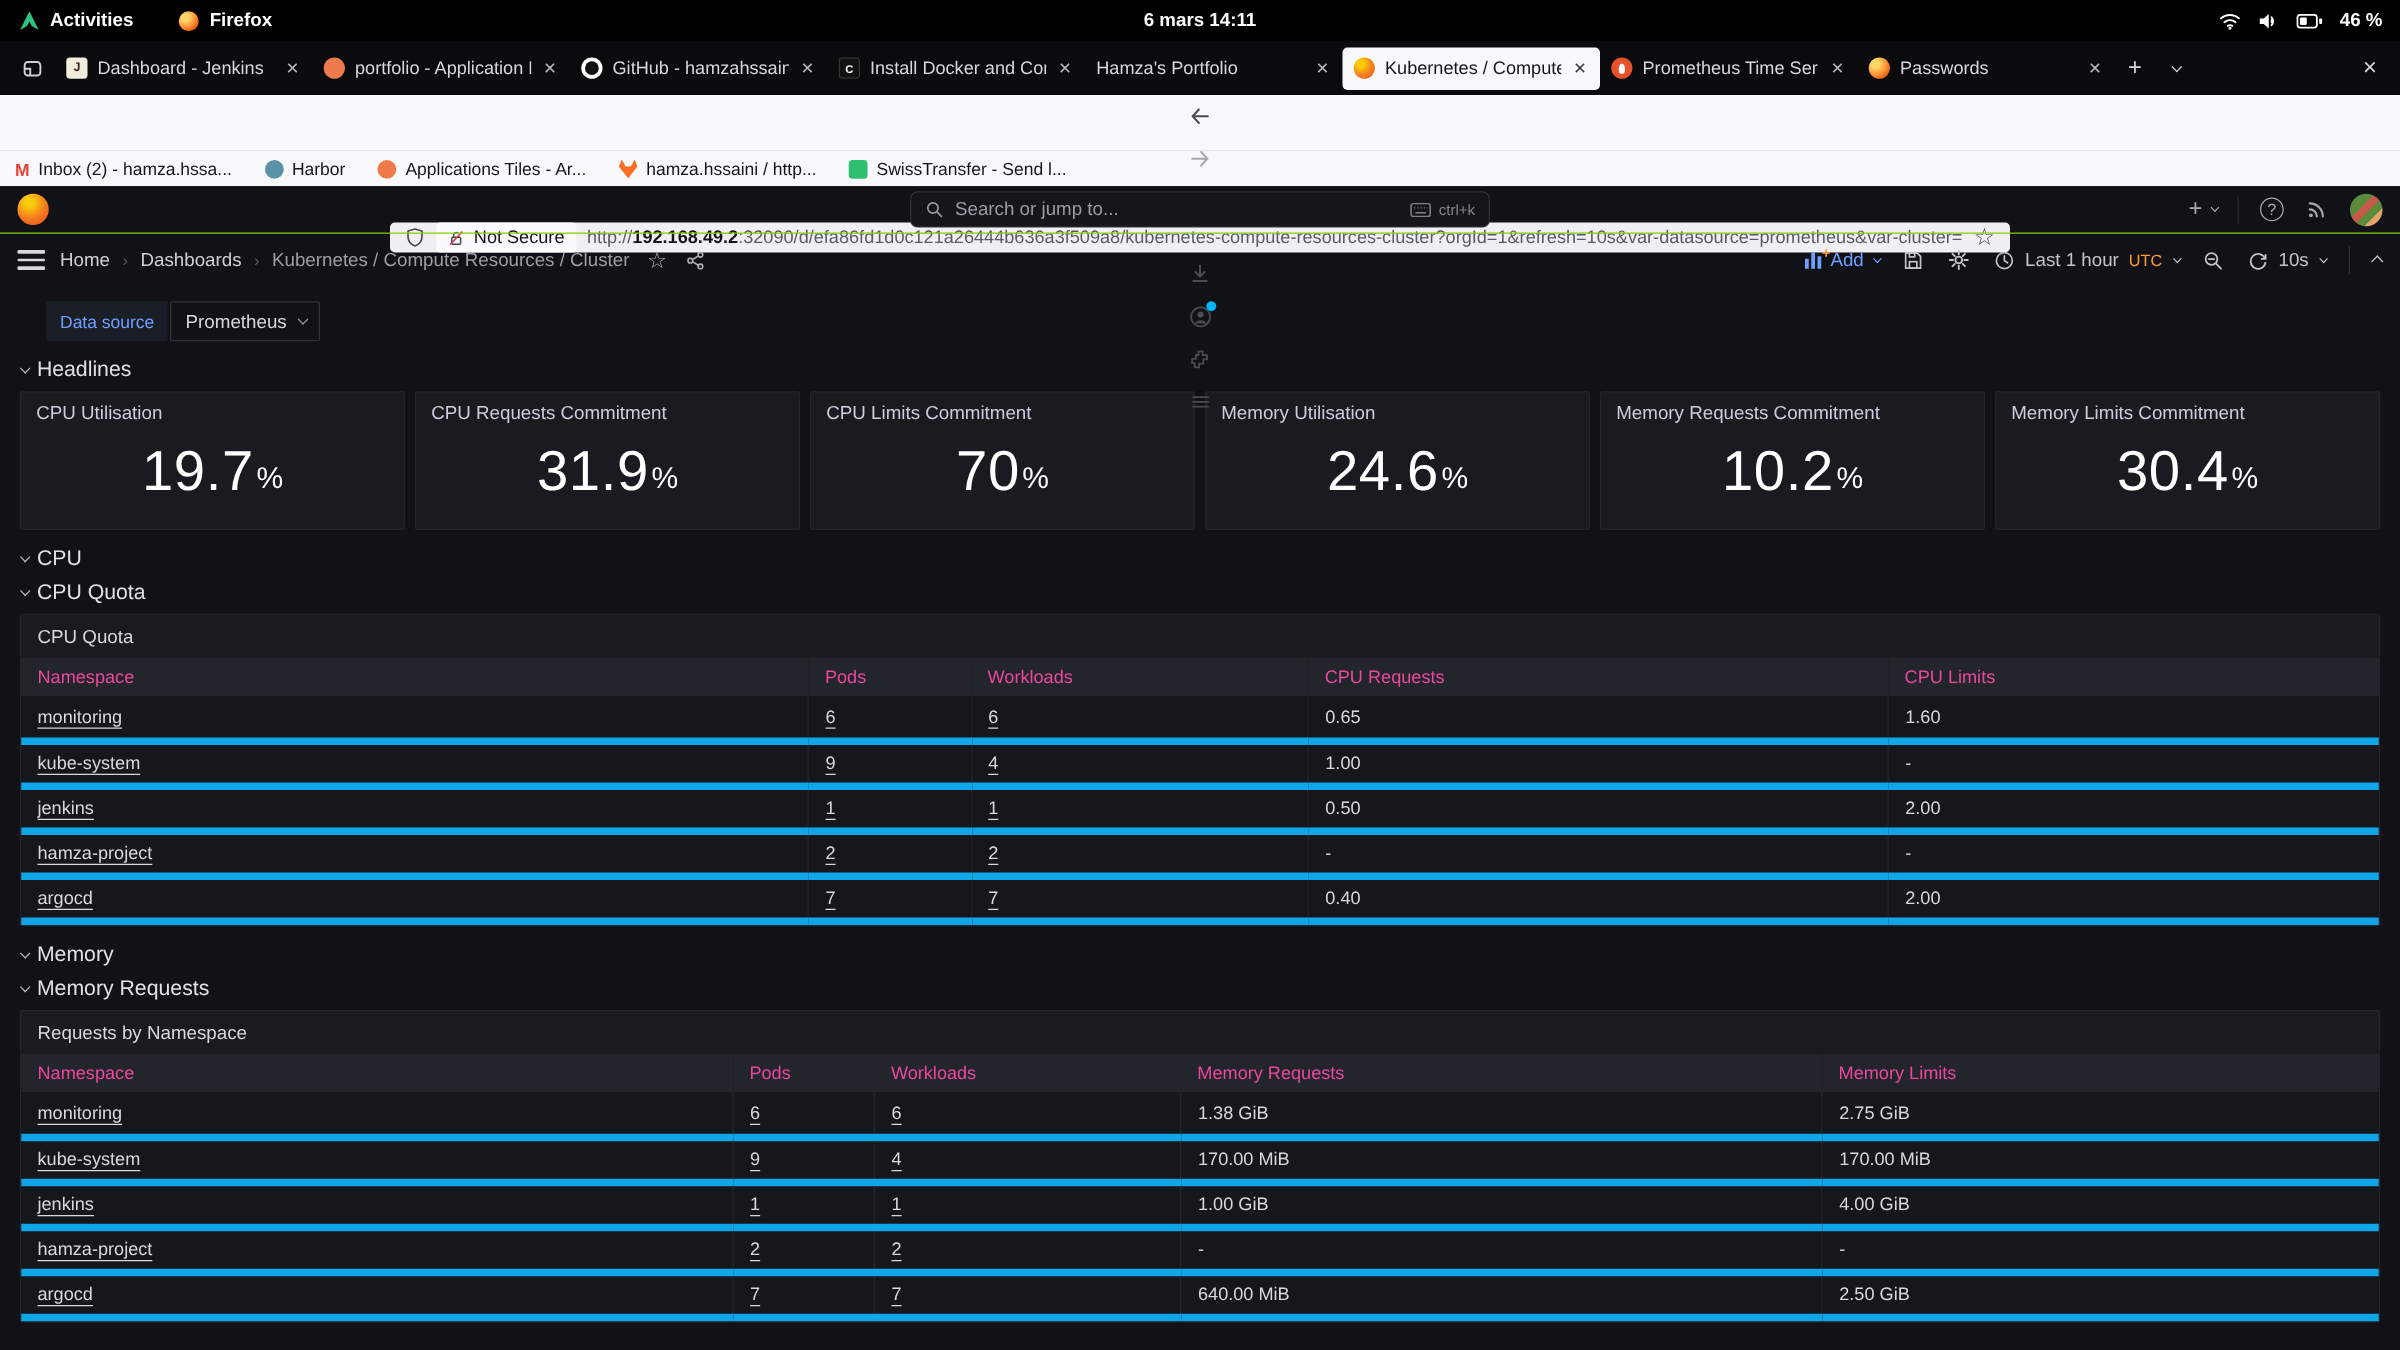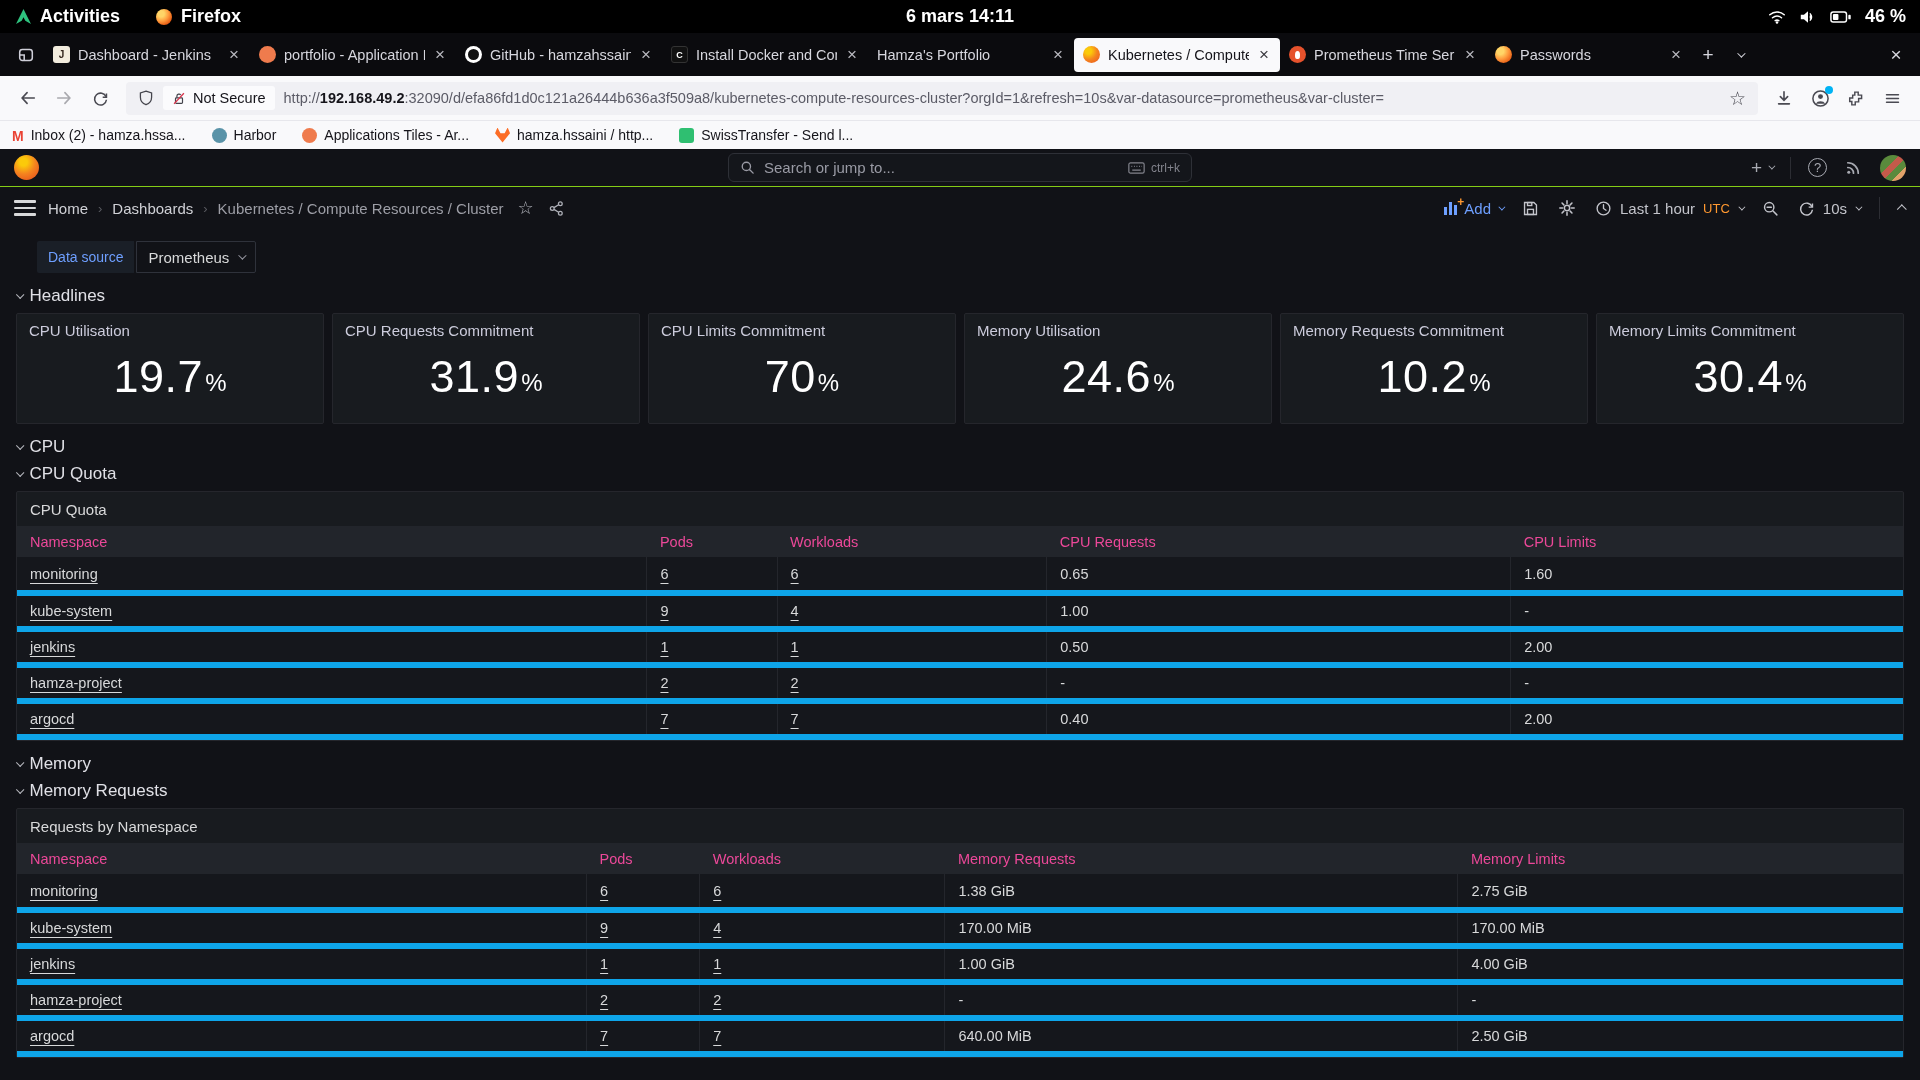--- a/index.html
+++ b/index.html
@@ -1,21 +1,21 @@
 <!DOCTYPE html>
 <html><head>
 <meta charset="utf-8">
 <style>
   * { box-sizing: border-box; margin: 0; padding: 0; }
   html,body { width:1920px; height:1080px; overflow:hidden; background:#111217;
     font-family:"Liberation Sans", sans-serif; }
 
   
   .sysbar { height:33px; background:#000; color:#fff; display:flex; align-items:center;
-    position:relative; font-size:18px; font-weight:bold; }
+    position:relative; font-size:15px; font-weight:bold; }
   .sys-left { display:flex; align-items:center; gap:36px; padding-left:16px; }
   .sys-item { display:flex; align-items:center; gap:9px; }
   .activities-glyph { width:15px; height:15px; background:#2ec27e;
     clip-path:polygon(50% 0, 100% 100%, 62% 78%, 50% 55%, 38% 78%, 0 100%); display:inline-block; }
   .ff-glyph { width:16px; height:16px; border-radius:50%;
     background:radial-gradient(circle at 32% 30%, #ffd567 0 20%, #ff9a3c 48%, #e4560f 78%, #b5007f 100%); display:inline-block; }
   .sys-clock { position:absolute; left:50%; transform:translateX(-50%); }
   .sys-right { margin-left:auto; display:flex; align-items:center; gap:13px; padding-right:14px; }
   .sys-right svg { display:block; }
 
@@ -39,21 +39,21 @@
   .fv-prom { background:#e6522c; } .fv-prom i { width:5px; height:8px; background:#fff; border-radius:50% 50% 40% 40%; display:block; }
   .tabbar-btn { width:32px; height:32px; display:flex; align-items:center; justify-content:center;
     color:#d7d7de; font-size:19px; flex:none; }
   .win-close { margin-left:auto; }
 
   .chev { display:inline-block; width:6px; height:6px; border-right:1.6px solid currentColor;
     border-bottom:1.6px solid currentColor; transform:rotate(45deg) translateY(-2px); }
   .chev-up { transform:rotate(-135deg) translateY(-1px); }
 
   
-  .navbar { height:44px; background:#f9f9fb; display:flex; align-items:center; padding:0 10px; }
+  .navbar { height:44px; background:#f9f9fb; display:flex; align-items:center; padding:0 10px;flex-direction:column; }
   .nav-icon { width:36px; height:34px; display:flex; align-items:center; justify-content:center;
     color:#4a4a52; border-radius:4px; flex:none; position:relative; }
   .urlbar { flex:1; height:33px; background:#f0f0f4; border-radius:4px; display:flex;
     align-items:center; gap:9px; padding:0 12px; margin:0 8px; min-width:0; }
   .chip { display:flex; align-items:center; gap:7px; background:#fbfbfd; border-radius:3px;
     padding:4px 9px; color:#15141a; font-size:14.5px; flex:none; }
   .url-text { font-size:14.5px; color:#5b5b66; white-space:nowrap; overflow:hidden; flex:1; }
   .url-text b { color:#15141a; }
   .url-star { color:#45454d; font-size:19px; flex:none; }
   .acct-dot { position:absolute; top:5px; right:5px; width:8px; height:8px; border-radius:50%; background:#0df; background:#00b3f4; }

